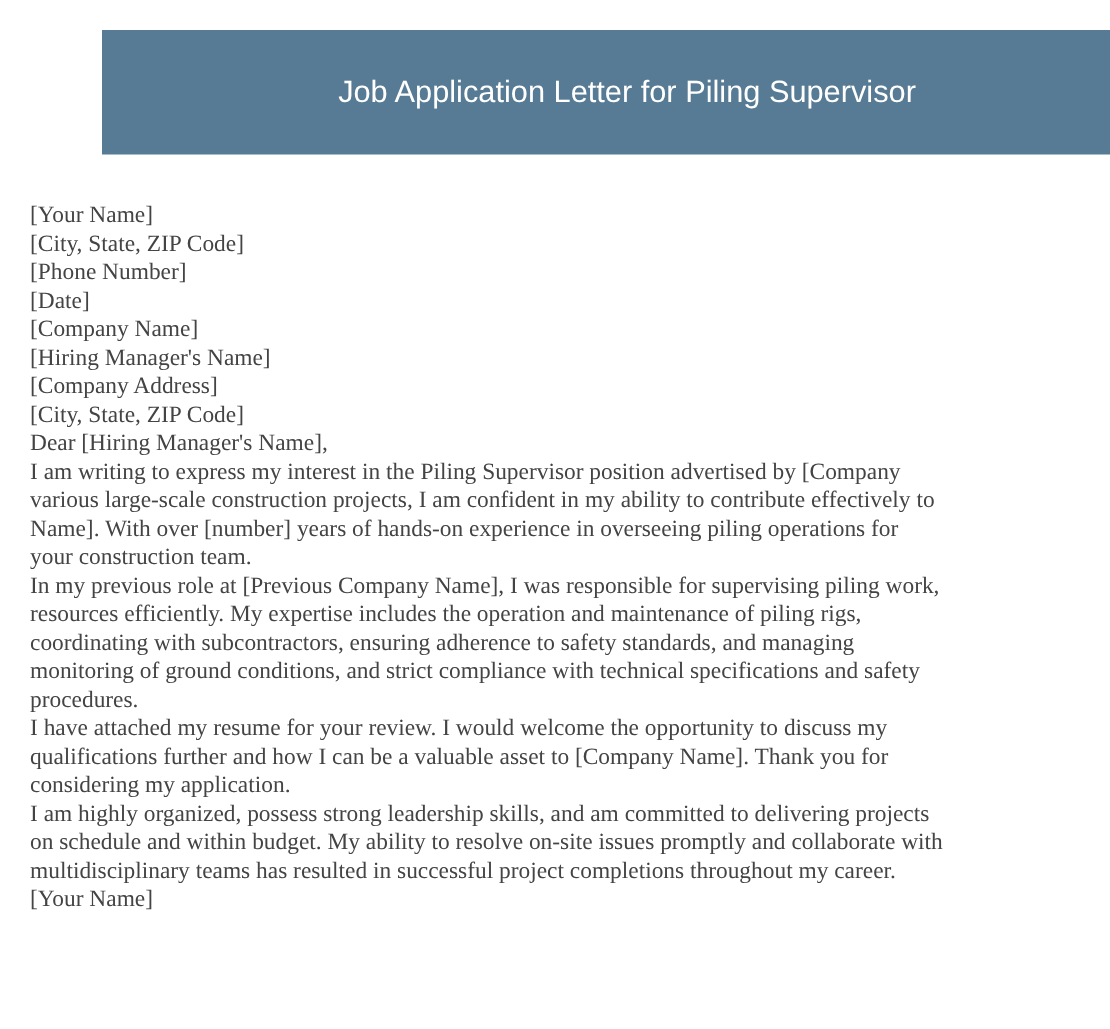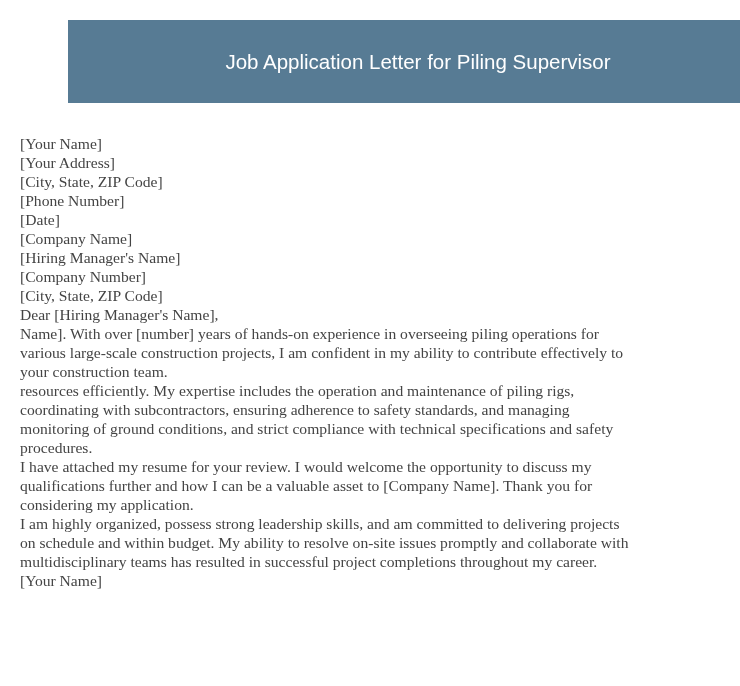--- a/index.html
+++ b/index.html
@@ -23,39 +23,40 @@
 </head>
 <body>
 
 <div class="header">
   <span>Job Application Letter for Piling Supervisor</span>
 </div>
 
 <div class="body">
   <div>
     <span class="line">[Your Name]</span>
-    <span class="line">[Your Address]</span>
     <span class="line">[City, State, ZIP Code]</span>
     <span class="line">[Phone Number]</span>
     <span class="line">[Date]</span>
   </div>
   <div>
     <span class="line">[Company Name]</span>
     <span class="line">[Hiring Manager's Name]</span>
-    <span class="line">[Company Number]</span>
+    <span class="line">[Company Address]</span>
     <span class="line">[City, State, ZIP Code]</span>
   </div>
   <span class="line">Dear [Hiring Manager's Name],</span>
 
   <div class="para">
+    <span class="line">I am writing to express my interest in the Piling Supervisor position advertised by [Company</span>
+    <span class="line">various large-scale construction projects, I am confident in my ability to contribute effectively to</span>
     <span class="line">Name]. With over [number] years of hands-on experience in overseeing piling operations for</span>
-    <span class="line">various large-scale construction projects, I am confident in my ability to contribute effectively to</span>
     <span class="line">your construction team.</span>
   </div>
   <div class="para">
+    <span class="line">In my previous role at [Previous Company Name], I was responsible for supervising piling work,</span>
     <span class="line">resources efficiently. My expertise includes the operation and maintenance of piling rigs,</span>
     <span class="line">coordinating with subcontractors, ensuring adherence to safety standards, and managing</span>
     <span class="line">monitoring of ground conditions, and strict compliance with technical specifications and safety</span>
     <span class="line">procedures.</span>
   </div>
   <div class="para">
     <span class="line">I have attached my resume for your review. I would welcome the opportunity to discuss my</span>
     <span class="line">qualifications further and how I can be a valuable asset to [Company Name]. Thank you for</span>
     <span class="line">considering my application.</span>
   </div>

